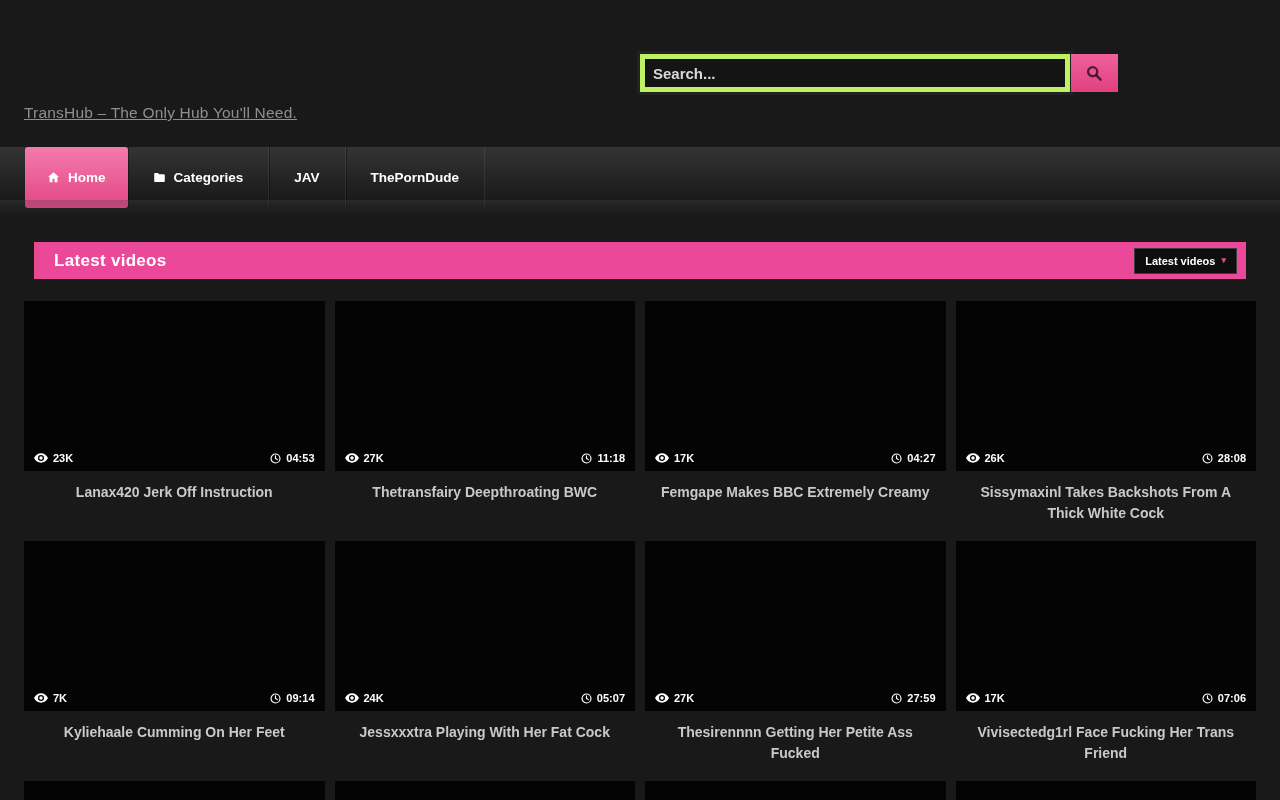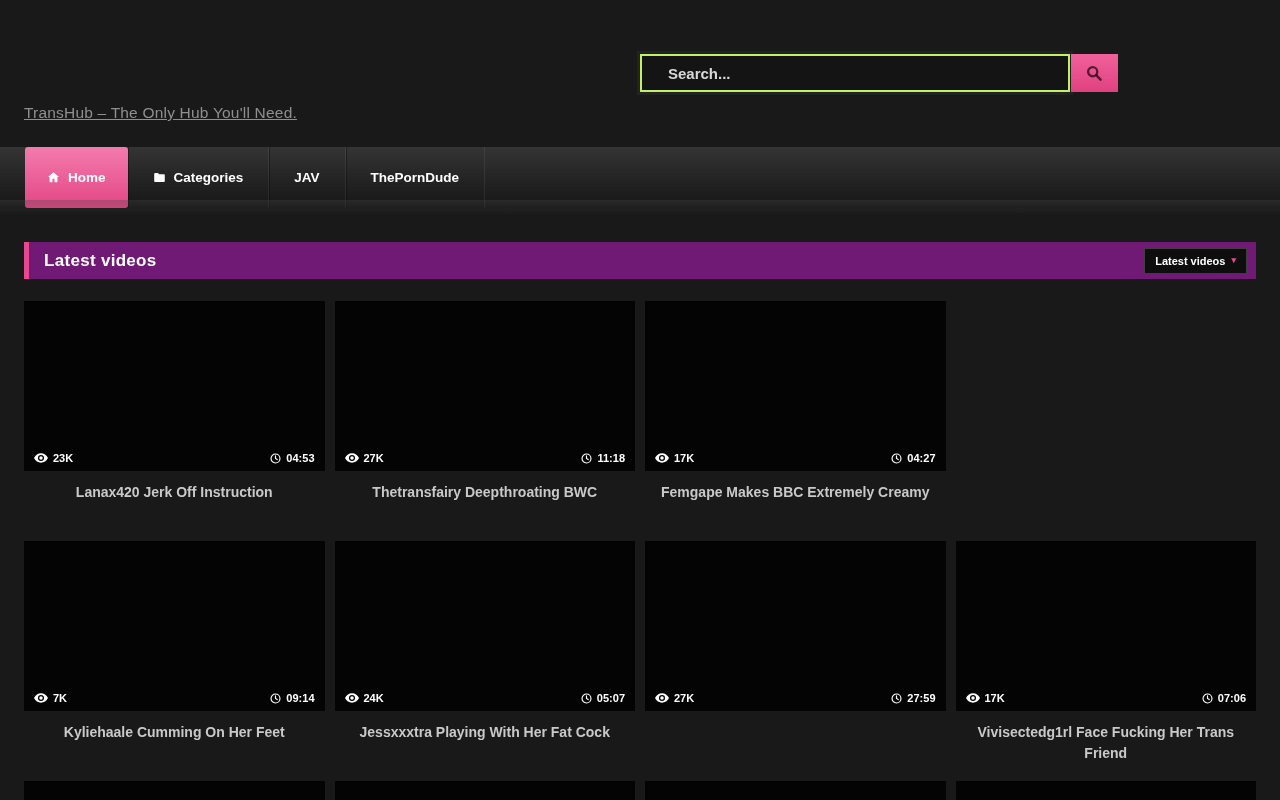--- a/index.html
+++ b/index.html
@@ -5,23 +5,23 @@
   * { margin:0; padding:0; box-sizing:border-box; }
   html, body {
     width:1280px; height:800px; overflow:hidden;
     background:#191919;
     font-family:"Liberation Sans", sans-serif;
   }
   
   .site-header { position:relative; height:147px; background:#191919; }
   .search-box { position:absolute; left:640px; top:54px; display:flex; align-items:stretch; }
   .search-input {
-    width:430px; height:38px; background:#141414; border:2px solid #bef264;
+    width:430px; height:38px; background:#141414; border:5px solid #bef264;
     box-shadow:0 0 0 3px rgba(255,255,255,0.04);
-    color:#8b5cf6; padding:0 26px; font-size:15px; font-weight:700; outline:none;
+    color:#8b5cf6; padding:0 8px; font-size:15px; font-weight:700; outline:none;
     font-family:"Liberation Sans", sans-serif;
   }
   .search-input::placeholder { color:#d8d8d8; opacity:1; font-weight:700; }
   .search-btn {
     width:47px; height:38px; border:none; cursor:pointer; margin-left:1px;
     background:linear-gradient(180deg,#f0619c,#e0417f);
     display:flex; align-items:center; justify-content:center;
   }
   .tagline { position:absolute; left:24px; top:104px; color:#8f8f8f; font-size:15.5px; letter-spacing:.2px;text-decoration:underline; }
   
@@ -40,21 +40,21 @@
     border-right:1px solid rgba(255,255,255,0.07);
     box-shadow:inset 1px 0 0 rgba(0,0,0,0.35);
   }
   .nav-item.active {
     background:linear-gradient(180deg,#f47bad 0%, #e24684 100%);
     border-radius:3px; border-right:none; box-shadow:none; padding:0 22px;
   }
   .nav-icon { display:flex; align-items:center; color:#fff; }
   
   .section-bar {
-    margin:34px 24px 22px; height:37px; background:#701a75;
+    margin:34px 34px 22px; height:37px; background:#ec4899;
     border-left:5px solid #e8488f;
     display:flex; align-items:center; padding-left:15px; position:relative;
   }
   .section-title { color:#fff; font-size:17px; font-weight:700; letter-spacing:.3px; }
   .sort-btn {
     margin-left:auto; margin-right:9px; cursor:pointer;
     background:#0e0e0e; border:1px solid #3e3e3e; color:#fff;
     font-size:11px; font-weight:700; padding:6px 10px;
     display:flex; align-items:center; gap:6px;
     font-family:"Liberation Sans", sans-serif;
@@ -196,20 +196,42 @@
                   <path d="M8 4.3V8l2.5 1.6" fill="none" stroke="currentColor" stroke-width="1.7" stroke-linecap="round"></path>
                 </svg>
               </span>
               <span>04:27</span>
             </span>
           </div>
         </div>
         <div class="title">Femgape Makes BBC Extremely Creamy</div>
       </div>
       <div class="card">
+        <div class="thumb">
+          <div class="meta">
+            <span class="meta-part">
+              <span class="mi">
+                <svg viewBox="0 0 24 16" width="14" height="10">
+                  <path fill="currentColor" d="M12 0C7 0 2.6 3.2 0 8c2.6 4.8 7 8 12 8s9.4-3.2 12-8C21.4 3.2 17 0 12 0zm0 13.2A5.2 5.2 0 1 1 12 2.8a5.2 5.2 0 0 1 0 10.4zm0-8.2a3 3 0 1 0 0 6 3 3 0 0 0 0-6z"></path>
+                </svg>
+              </span>
+              <span>26K</span>
+            </span>
+            <span class="meta-part">
+              <span class="mi">
+                <svg viewBox="0 0 16 16" width="11" height="11">
+                  <circle cx="8" cy="8" r="6.5" fill="none" stroke="currentColor" stroke-width="1.7"></circle>
+                  <path d="M8 4.3V8l2.5 1.6" fill="none" stroke="currentColor" stroke-width="1.7" stroke-linecap="round"></path>
+                </svg>
+              </span>
+              <span>28:08</span>
+            </span>
+          </div>
+        </div>
+        <div class="title">Sissymaxinl Takes Backshots From A Thick White Cock</div>
       </div>
       <div class="card">
         <div class="thumb">
           <div class="meta">
             <span class="meta-part">
               <span class="mi">
                 <svg viewBox="0 0 24 16" width="14" height="10">
                   <path fill="currentColor" d="M12 0C7 0 2.6 3.2 0 8c2.6 4.8 7 8 12 8s9.4-3.2 12-8C21.4 3.2 17 0 12 0zm0 13.2A5.2 5.2 0 1 1 12 2.8a5.2 5.2 0 0 1 0 10.4zm0-8.2a3 3 0 1 0 0 6 3 3 0 0 0 0-6z"></path>
                 </svg>
               </span>
@@ -267,20 +289,21 @@
               <span class="mi">
                 <svg viewBox="0 0 16 16" width="11" height="11">
                   <circle cx="8" cy="8" r="6.5" fill="none" stroke="currentColor" stroke-width="1.7"></circle>
                   <path d="M8 4.3V8l2.5 1.6" fill="none" stroke="currentColor" stroke-width="1.7" stroke-linecap="round"></path>
                 </svg>
               </span>
               <span>27:59</span>
             </span>
           </div>
         </div>
+        <div class="title">Thesirennnn Getting Her Petite Ass Fucked</div>
       </div>
       <div class="card">
         <div class="thumb">
           <div class="meta">
             <span class="meta-part">
               <span class="mi">
                 <svg viewBox="0 0 24 16" width="14" height="10">
                   <path fill="currentColor" d="M12 0C7 0 2.6 3.2 0 8c2.6 4.8 7 8 12 8s9.4-3.2 12-8C21.4 3.2 17 0 12 0zm0 13.2A5.2 5.2 0 1 1 12 2.8a5.2 5.2 0 0 1 0 10.4zm0-8.2a3 3 0 1 0 0 6 3 3 0 0 0 0-6z"></path>
                 </svg>
               </span>

